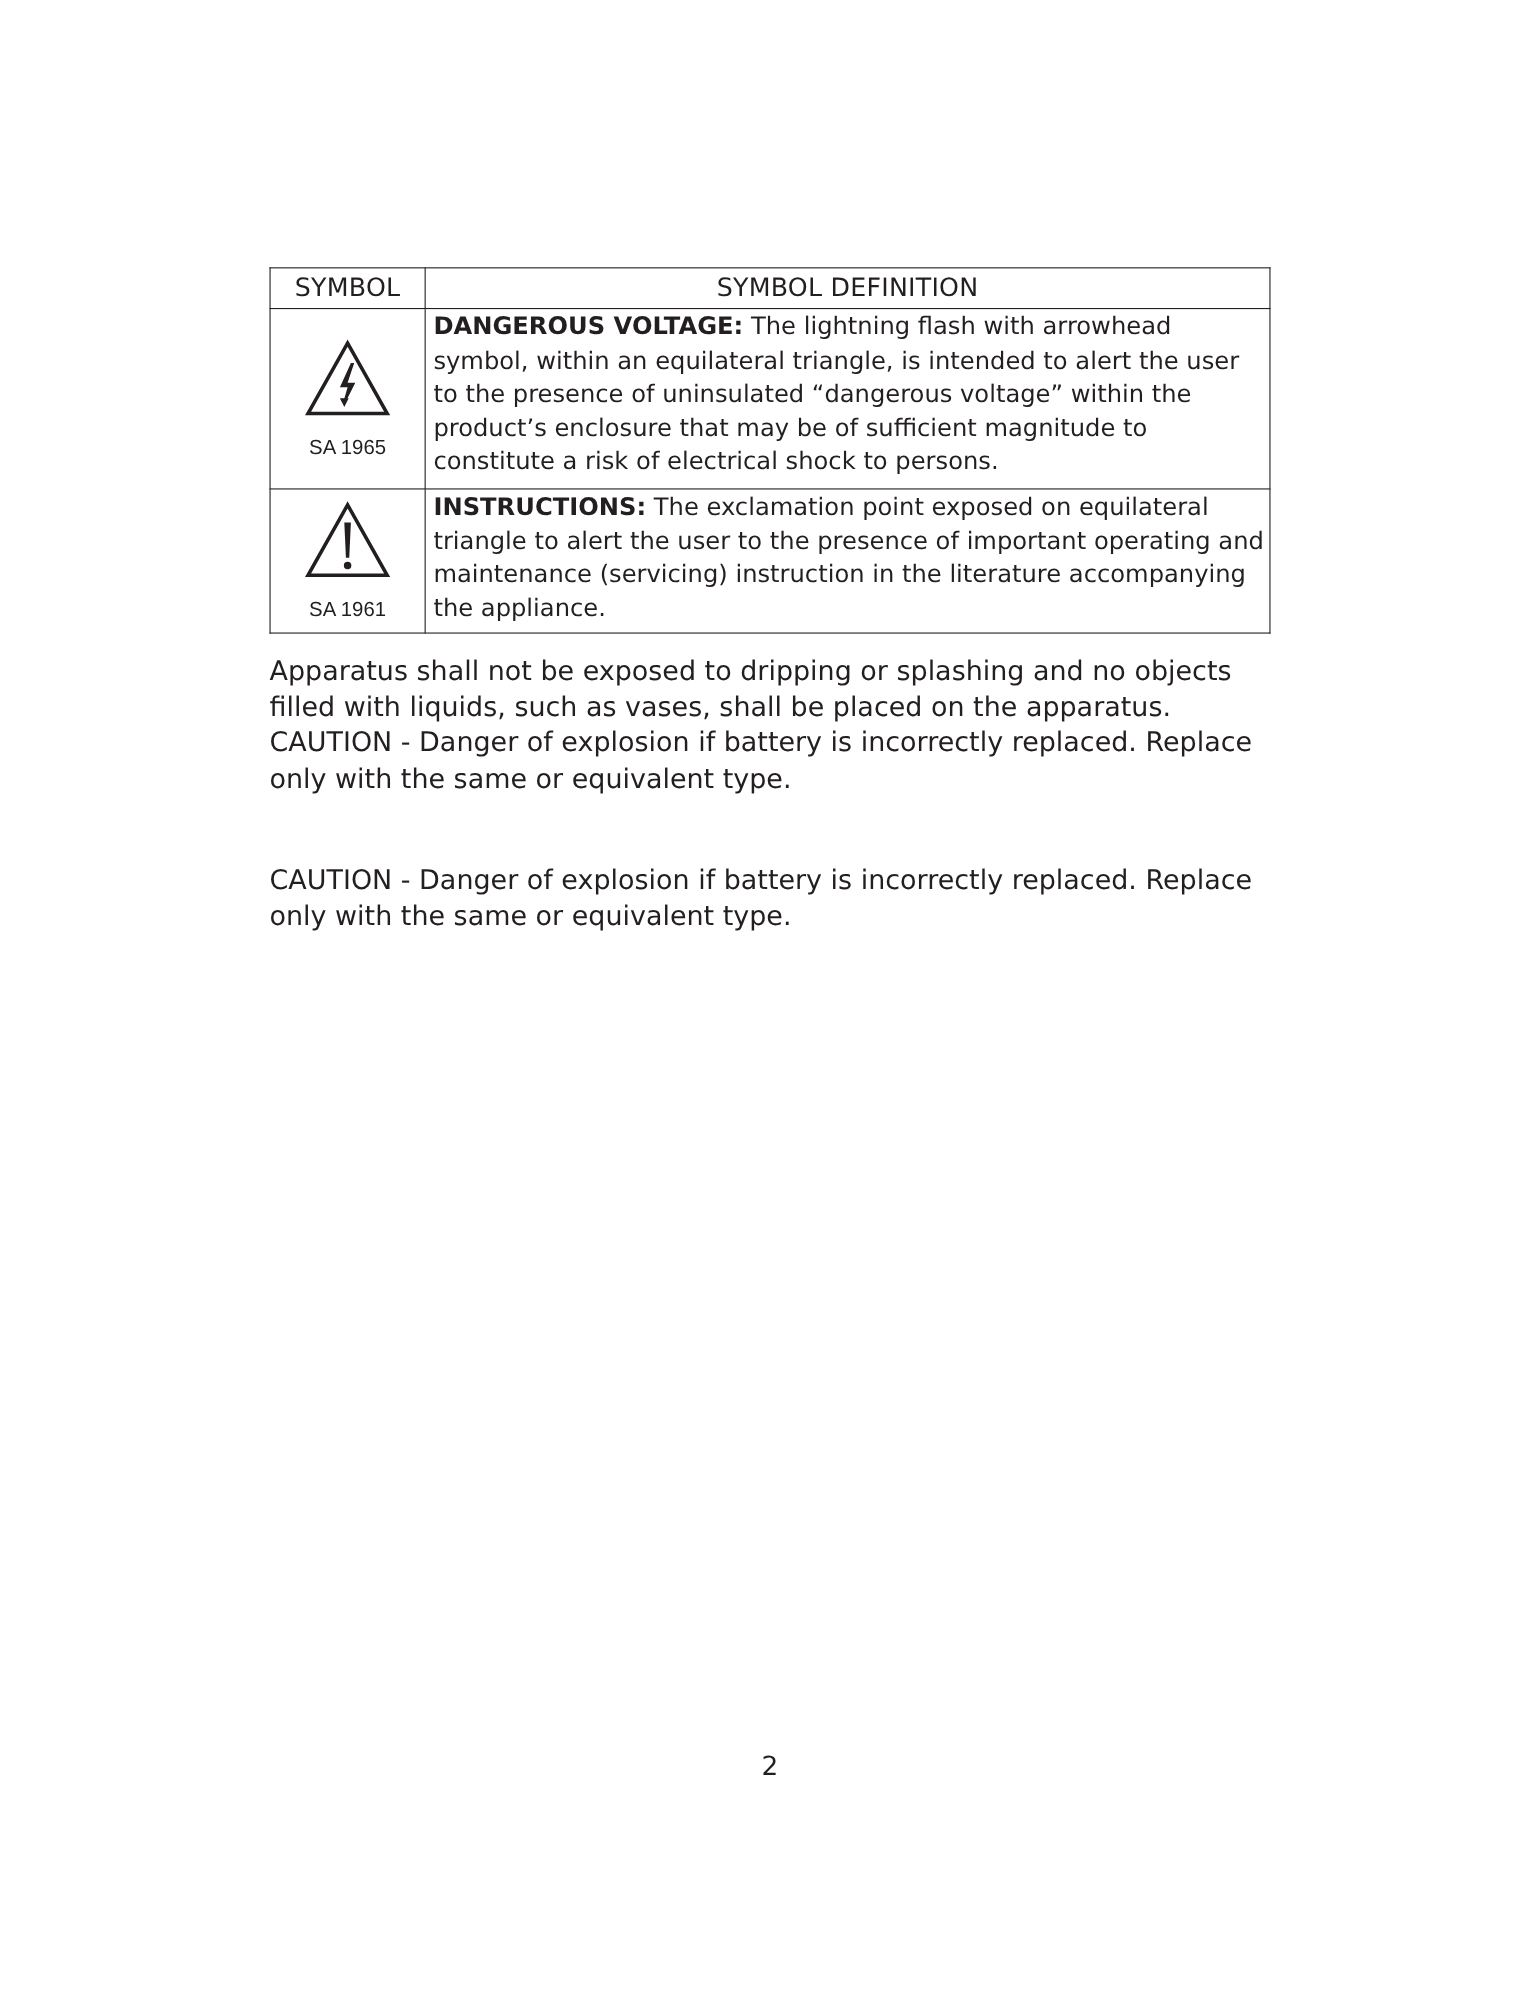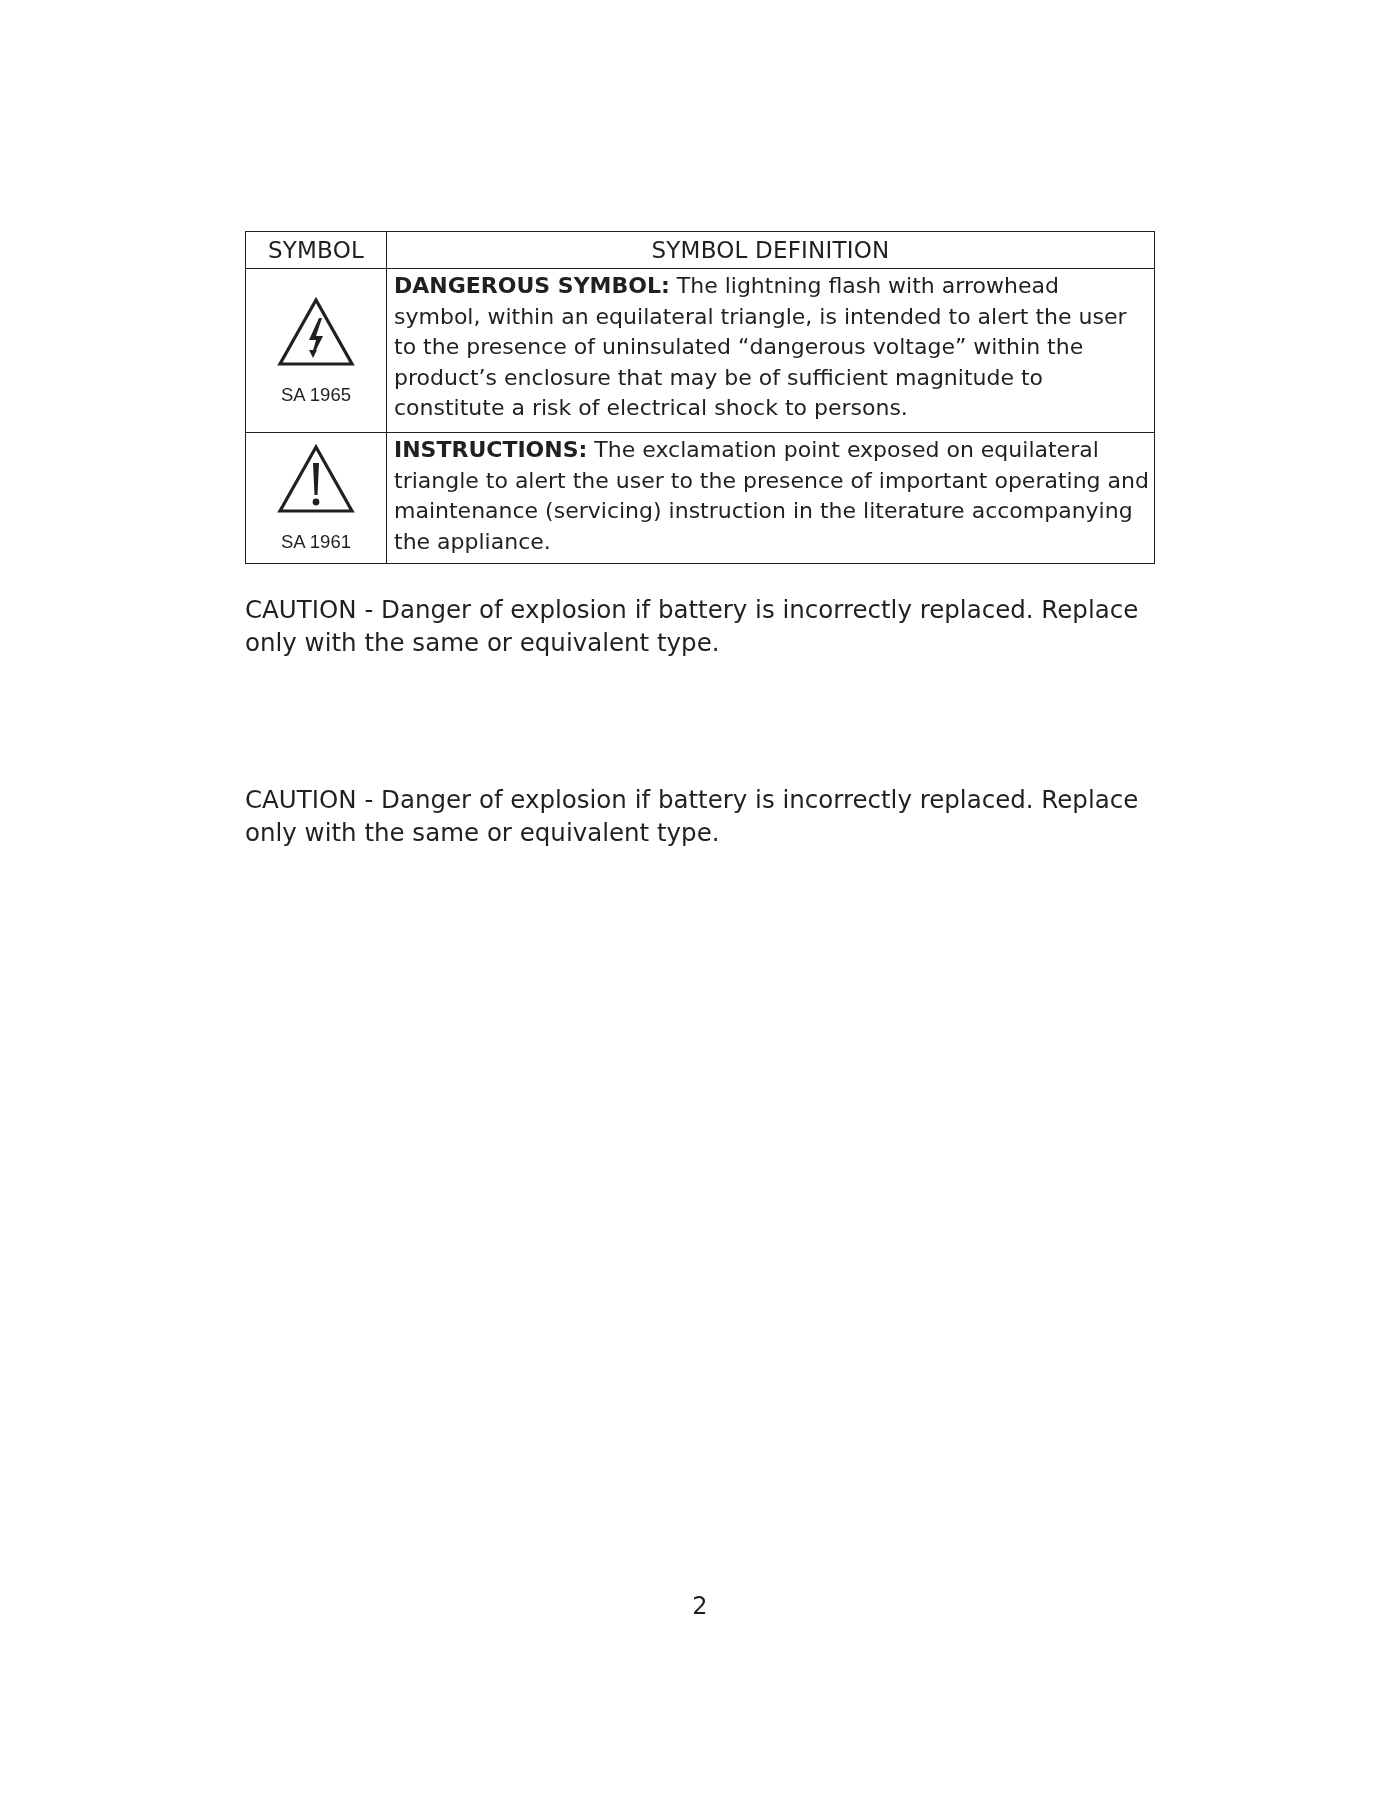--- a/index.html
+++ b/index.html
@@ -1,21 +1,21 @@
 <!DOCTYPE html>
 <html><head>
 <meta charset="utf-8">
 <style>
   html, body { margin: 0; padding: 0; background: #ffffff; }
   body { width: 1400px; height: 1812px; position: relative; overflow: hidden;
          font-family: "DejaVu Sans", sans-serif; color: #231f20; }
   .page { position: absolute; left: 0; top: 0; width: 1400px; height: 1812px; }
 
   table.sym {
-    position: absolute; left: 245px; top: 231px; width: 909px;
+    position: absolute; left: 245px; top: 243px; width: 909px;
     border-collapse: collapse; table-layout: fixed;
   }
   table.sym td, table.sym th {
     border: 1.6px solid #231f20; padding: 0; vertical-align: top;
   }
   col.c1 { width: 141px; }
   col.c2 { width: 768px; }
   th { font-weight: normal; font-size: 23px; height: 36px; text-align: center;
        vertical-align: middle !important; letter-spacing: 0.2px; }
   td.symcell { text-align: center; vertical-align: middle !important; }
@@ -51,37 +51,38 @@
     </tr>
     <tr class="r1">
       <td class="symcell">
         <svg class="tri" width="80" height="72" viewBox="0 0 80 72">
           <polygon points="40,4 76,68 4,68" fill="none" stroke="#231f20" stroke-width="3.2" stroke-linejoin="miter"></polygon>
           <polygon points="43,22 33,44 40,44 36,58 38,58 47,40 40,40 46,22" fill="#231f20"></polygon>
           <polygon points="33,54 41,54 37,62" fill="#231f20"></polygon>
         </svg>
         <span class="sa">SA 1965</span>
       </td>
-      <td class="defcell"><span class="bold">DANGEROUS SYMBOL:</span><span> The lightning flash with arrowhead symbol, within an equilateral triangle, is intended to alert the user to the presence of uninsulated “dangerous voltage” within the product’s enclosure that may be of sufficient magnitude to constitute a risk of electrical shock to persons.</span></td>
+      <td class="defcell"><span class="bold">DANGEROUS VOLTAGE:</span><span> The lightning flash with arrowhead symbol, within an equilateral triangle, is intended to alert the user to the presence of uninsulated “dangerous voltage” within the product’s enclosure that may be of sufficient magnitude to constitute a risk of electrical shock to persons.</span></td>
     </tr>
     <tr class="r2">
       <td class="symcell">
         <svg class="tri" width="80" height="72" viewBox="0 0 80 72">
           <polygon points="40,4 76,68 4,68" fill="none" stroke="#231f20" stroke-width="3.2" stroke-linejoin="miter"></polygon>
           <polygon points="37,20 43,20 41.5,52 38.5,52" fill="#231f20"></polygon>
           <circle cx="40" cy="59" r="3.4" fill="#231f20"></circle>
         </svg>
         <span class="sa">SA 1961</span>
       </td>
       <td class="defcell"><span class="bold">INSTRUCTIONS:</span><span> The exclamation point exposed on equilateral triangle to alert the user to the presence of important operating and maintenance (servicing) instruction in the literature accompanying the appliance.</span></td>
     </tr>
   </tbody>
     </table>
 
   <div class="body-text p1">
+    <p>Apparatus shall not be exposed to dripping or splashing and no objects filled with liquids, such as vases, shall be placed on the apparatus.</p>
     <p>CAUTION - Danger of explosion if battery is incorrectly replaced. Replace only with the same or equivalent type.</p>
   </div>
 
 
   <div class="body-text p2">
     <p>CAUTION - Danger of explosion if battery is incorrectly replaced. Replace only with the same or equivalent type.</p>
   </div>
 
   <div class="pagenum">2</div>
 </div>

